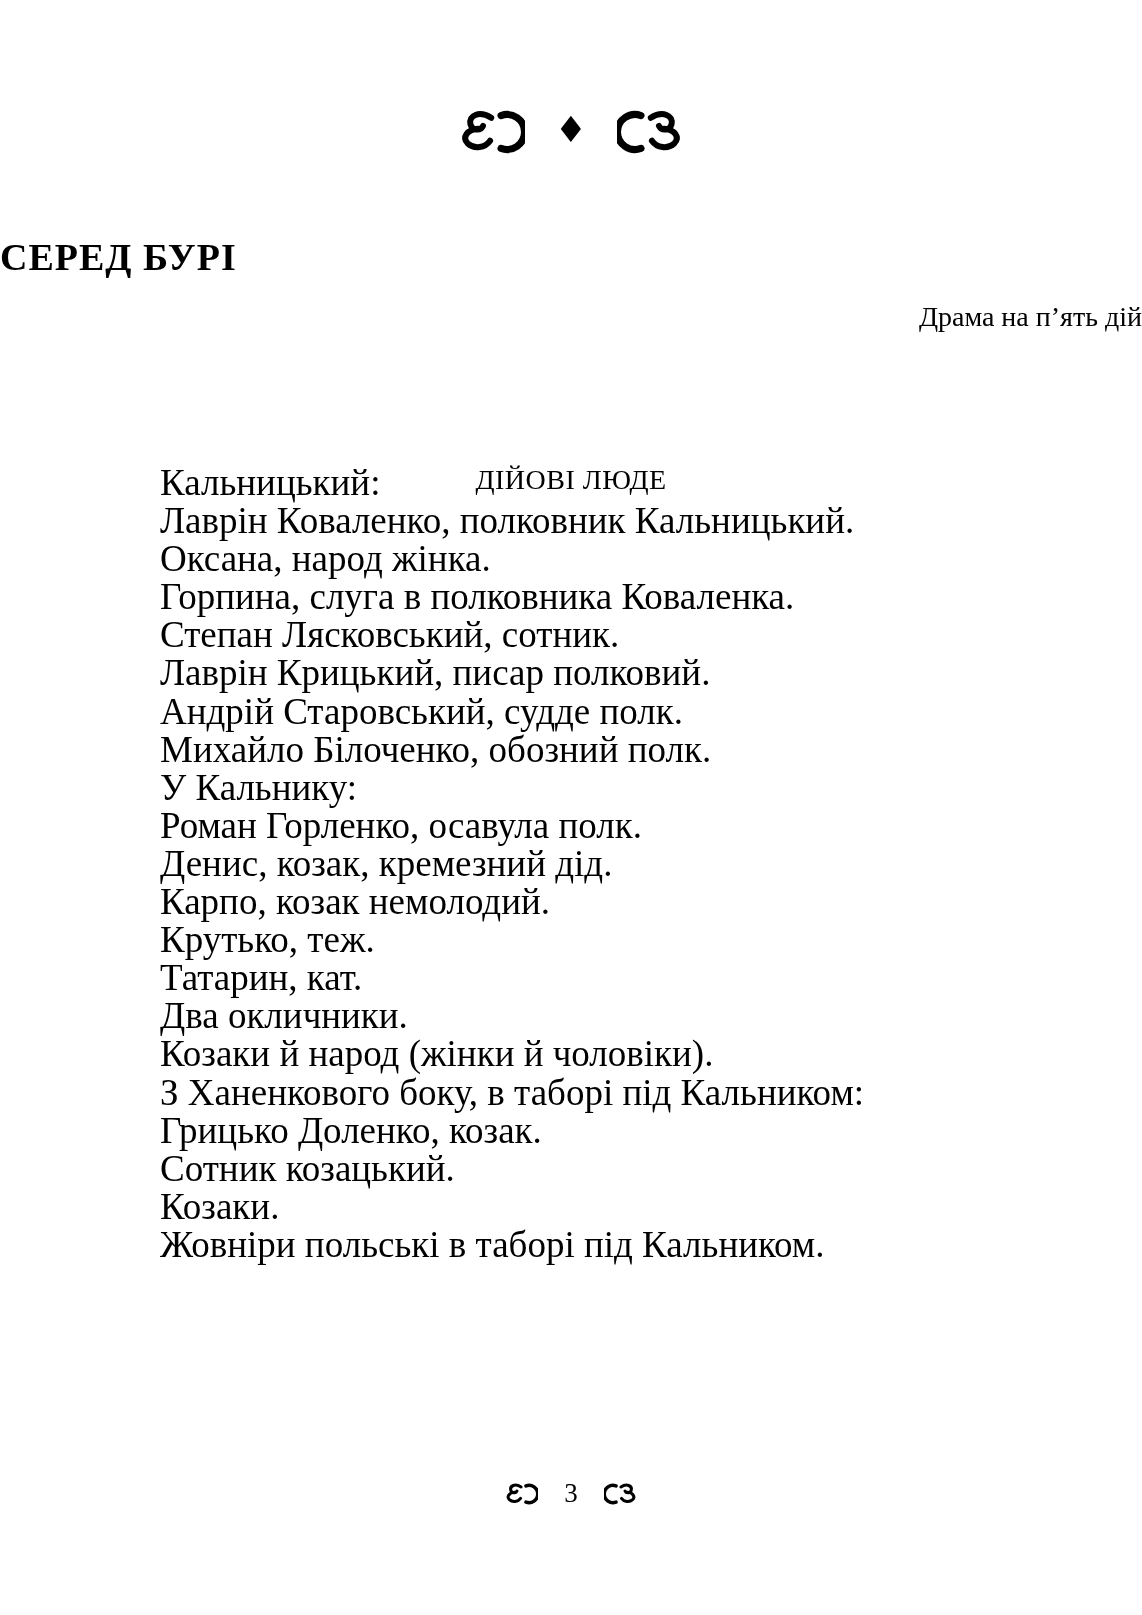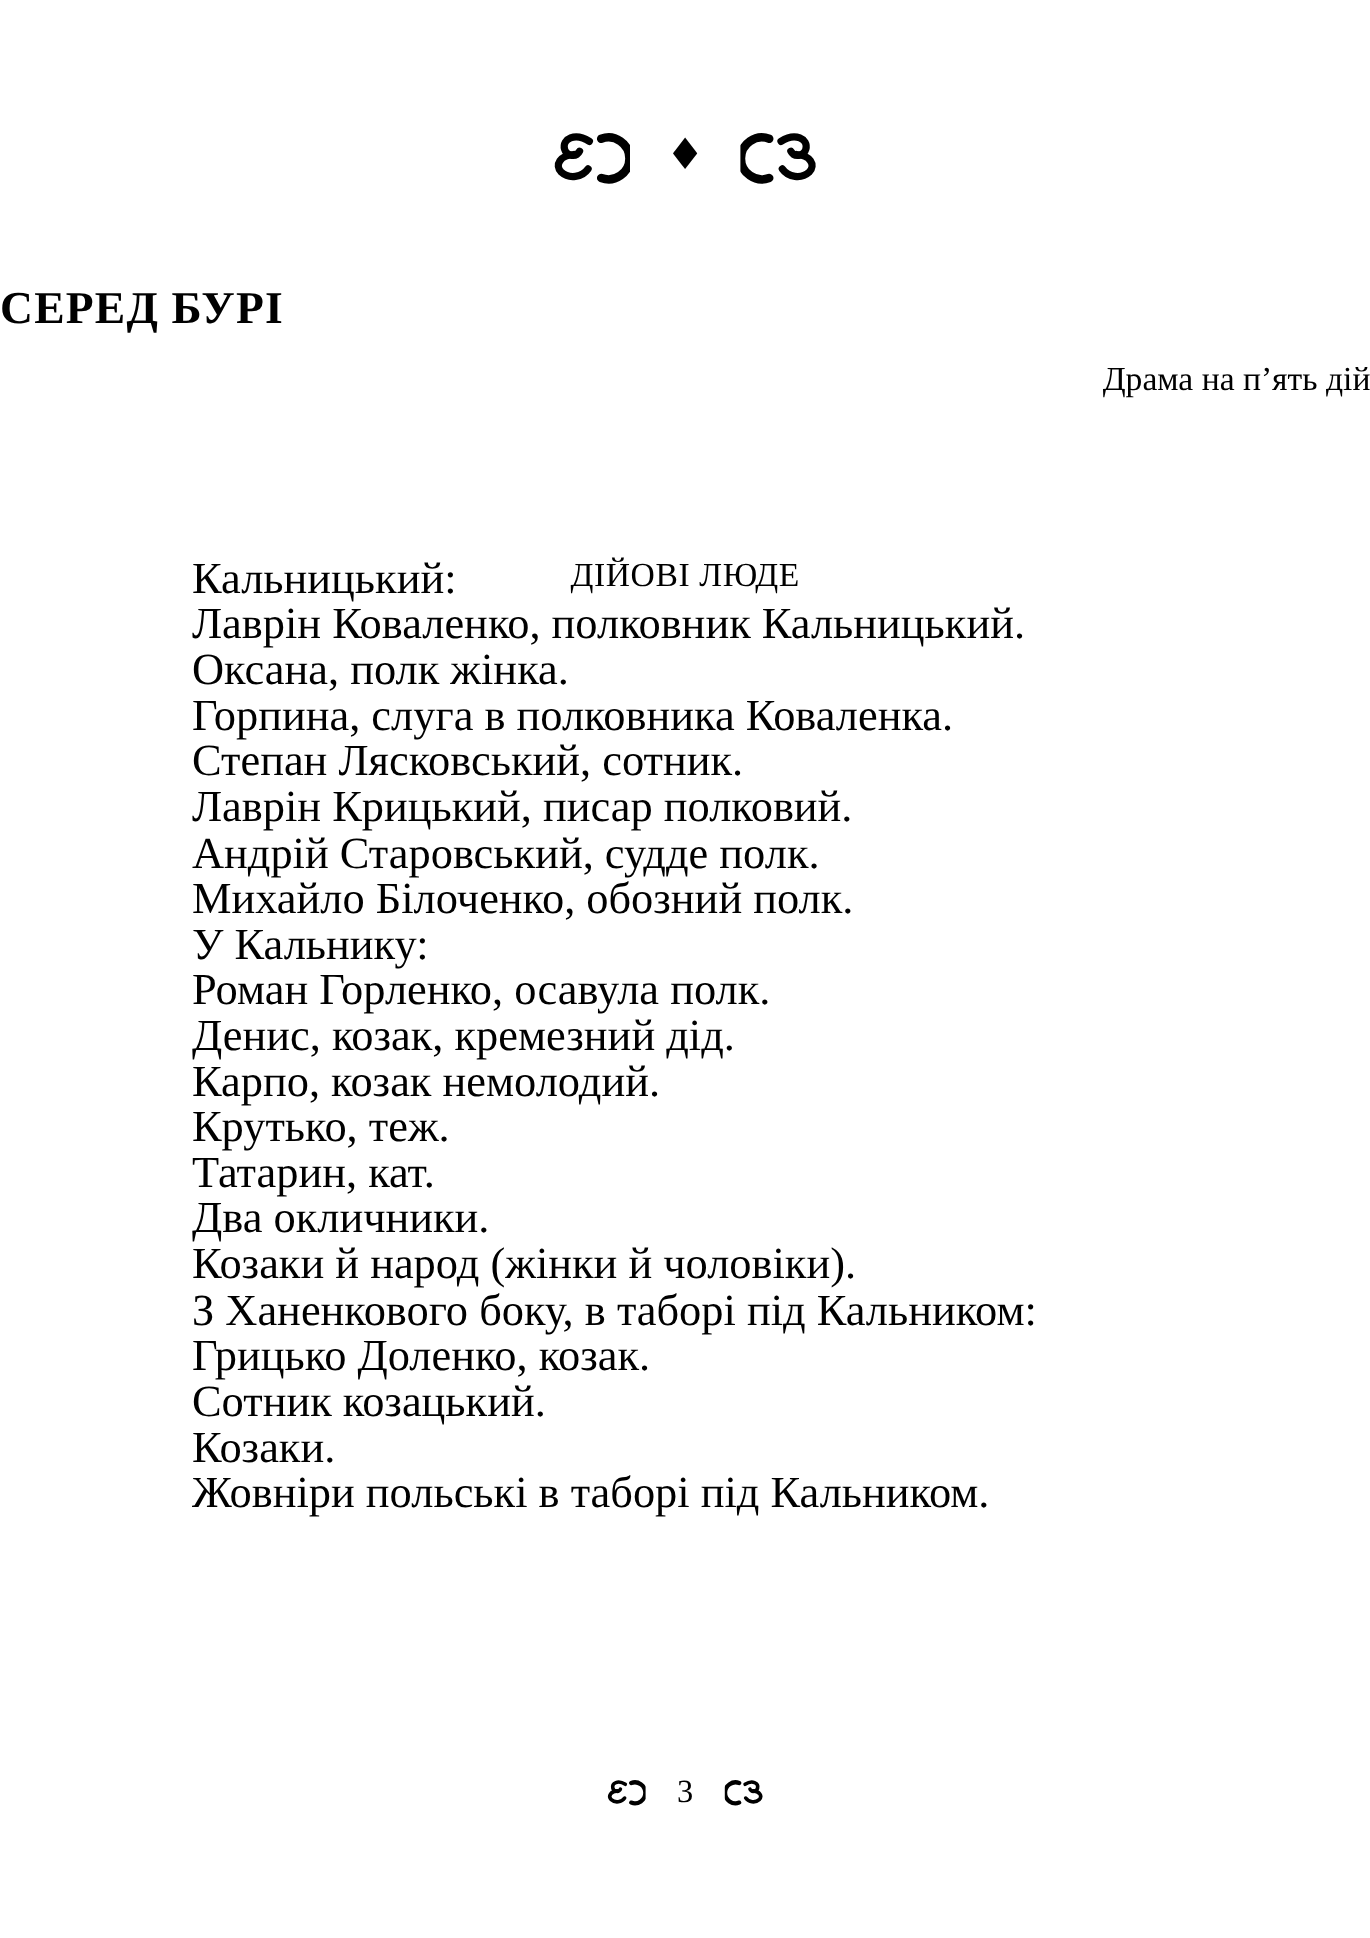--- a/index.html
+++ b/index.html
@@ -121,21 +121,21 @@
 
   <h1 class="title">СЕРЕД БУРІ</h1>
 
   <div class="subtitle">Драма на п’ять дій</div>
 
   <div class="cast-heading">ДІЙОВІ ЛЮДЕ</div>
 
   <div class="cast-list">
       <div class="cast-line">Кальницький:</div>
       <div class="cast-line">Лаврін Коваленко, полковник Кальницький.</div>
-      <div class="cast-line">Оксана, полк жінка.</div>
+      <div class="cast-line">Оксана, народ жінка.</div>
       <div class="cast-line">Горпина, слуга в полковника Коваленка.</div>
       <div class="cast-line">Степан Лясковський, сотник.</div>
       <div class="cast-line">Лаврін Крицький, писар полковий.</div>
       <div class="cast-line">Андрій Старовський, судде полк.</div>
       <div class="cast-line">Михайло Білоченко, обозний полк.</div>
       <div class="cast-line">У Кальнику:</div>
       <div class="cast-line">Роман Горленко, осавула полк.</div>
       <div class="cast-line">Денис, козак, кремезний дід.</div>
       <div class="cast-line">Карпо, козак немолодий.</div>
       <div class="cast-line">Крутько, теж.</div>

